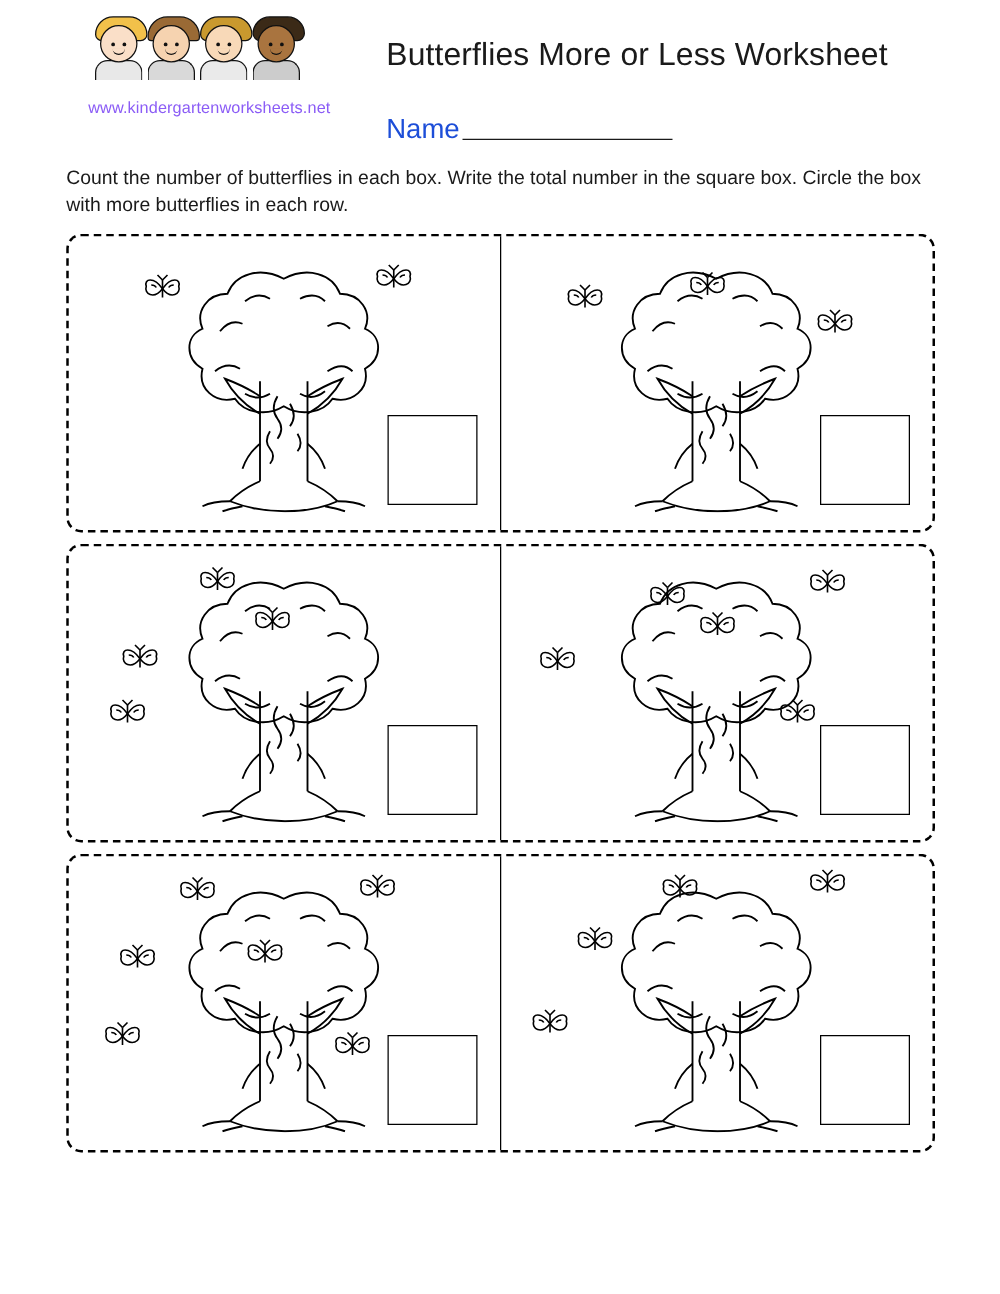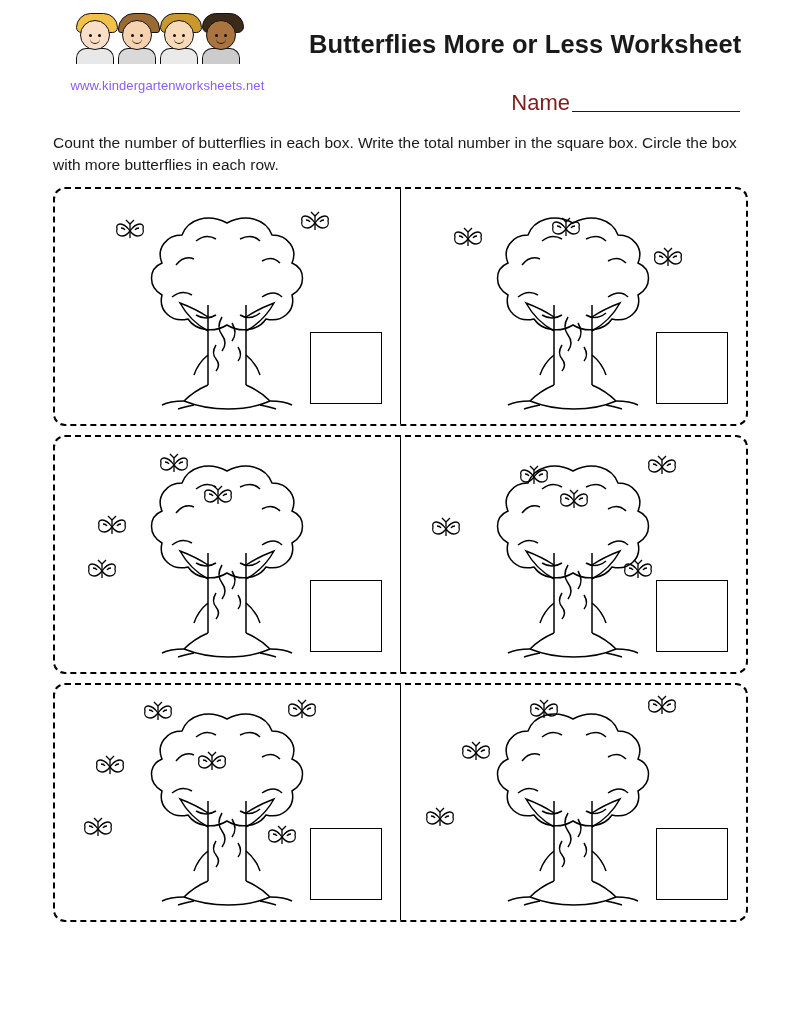--- a/index.html
+++ b/index.html
@@ -114,30 +114,30 @@
     letter-spacing: 0.1px;
   }
 
   .title-block {
     flex: 1;
     padding-left: 14px;
     padding-top: 12px;
   }
   .worksheet-title {
     font-size: 25.5px;
-    font-weight: bold;
+    font-weight: normal;
     color: #1a1a1a;
     letter-spacing: 0.1px;
     white-space: nowrap;
   }
   .name-row {
     margin-top: 31px;
-    text-align: right;
+    text-align: left;
     font-size: 22px;
-    color: #7f1d1d;
+    color: #1d4ed8;
     padding-right: 10px;
   }
   .name-line {
     display: inline-block;
     border-bottom: 1.6px solid #1a1a1a;
     width: 168px;
     height: 20px;
     margin-left: 2px;
     vertical-align: -2px;
   }

